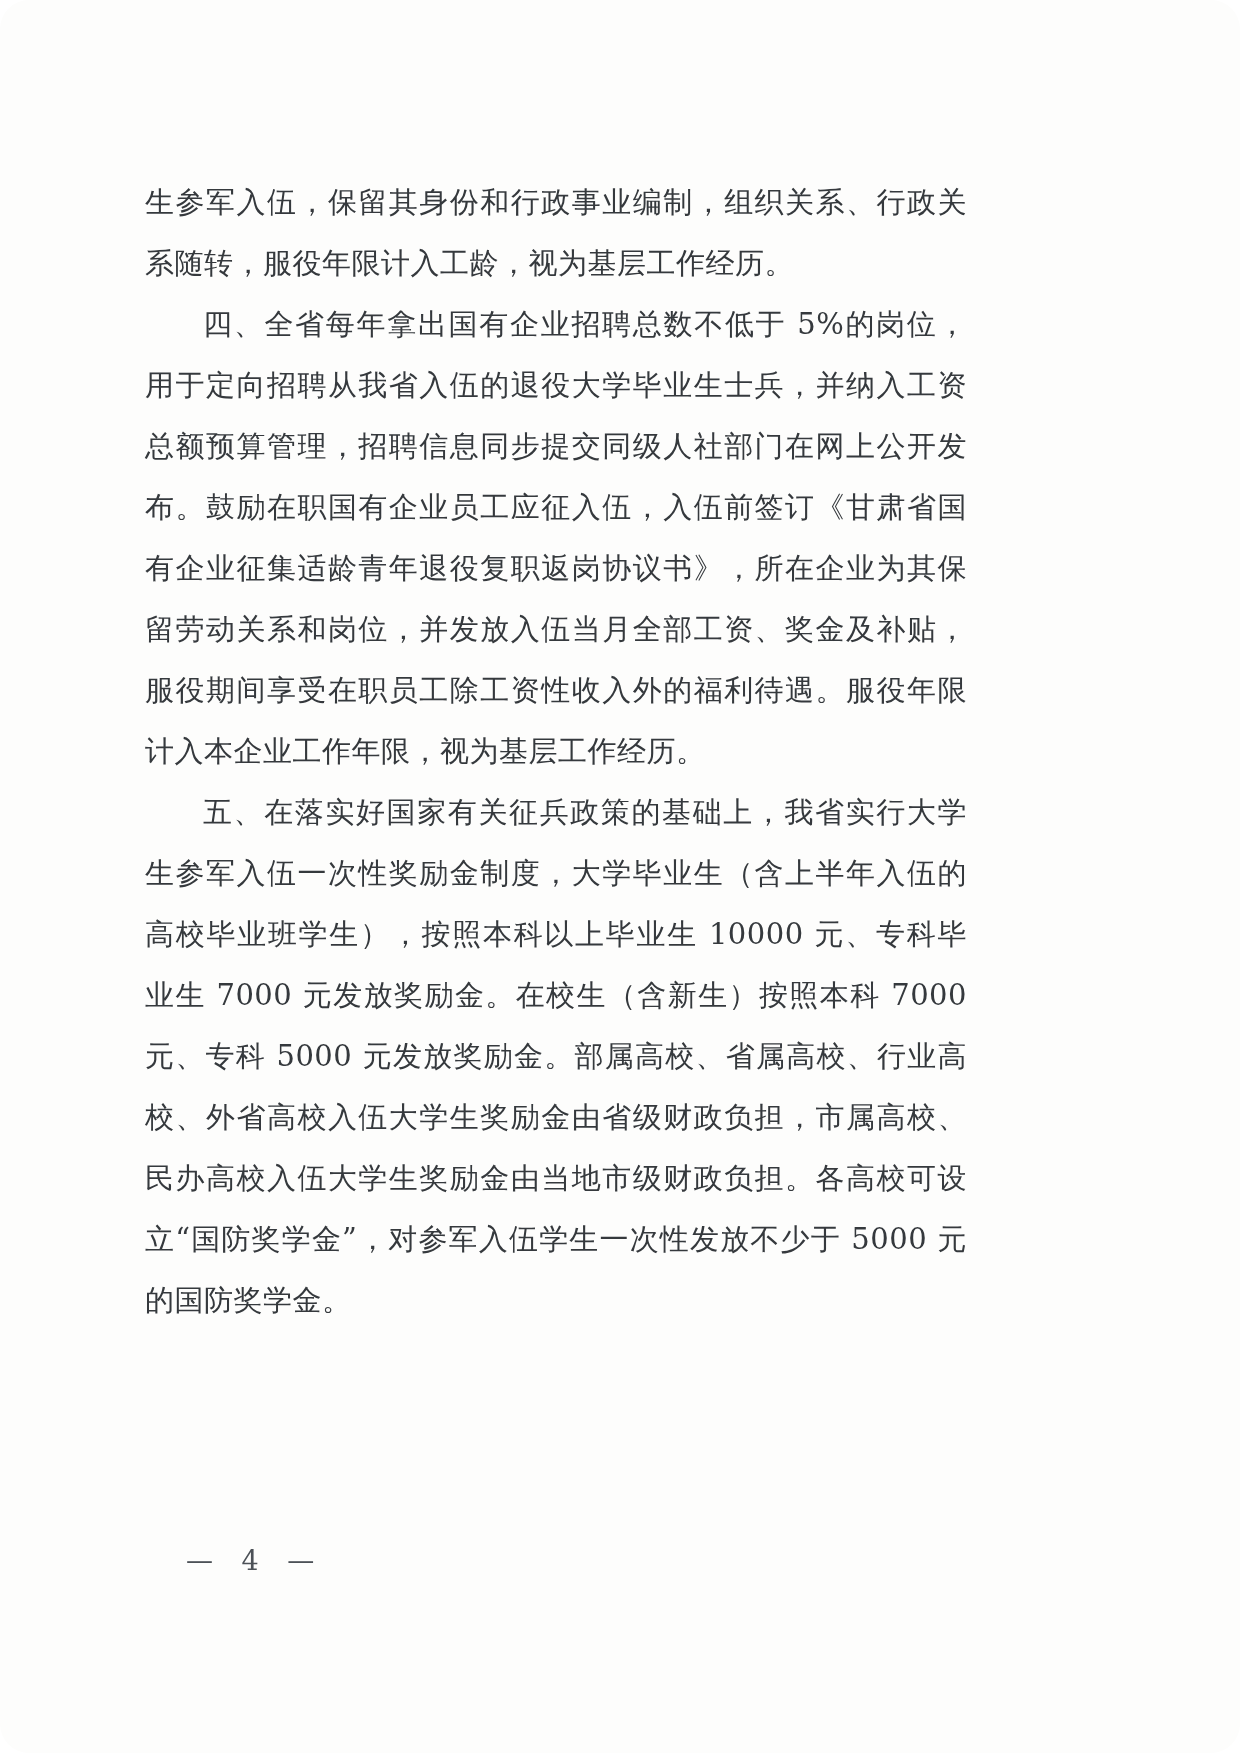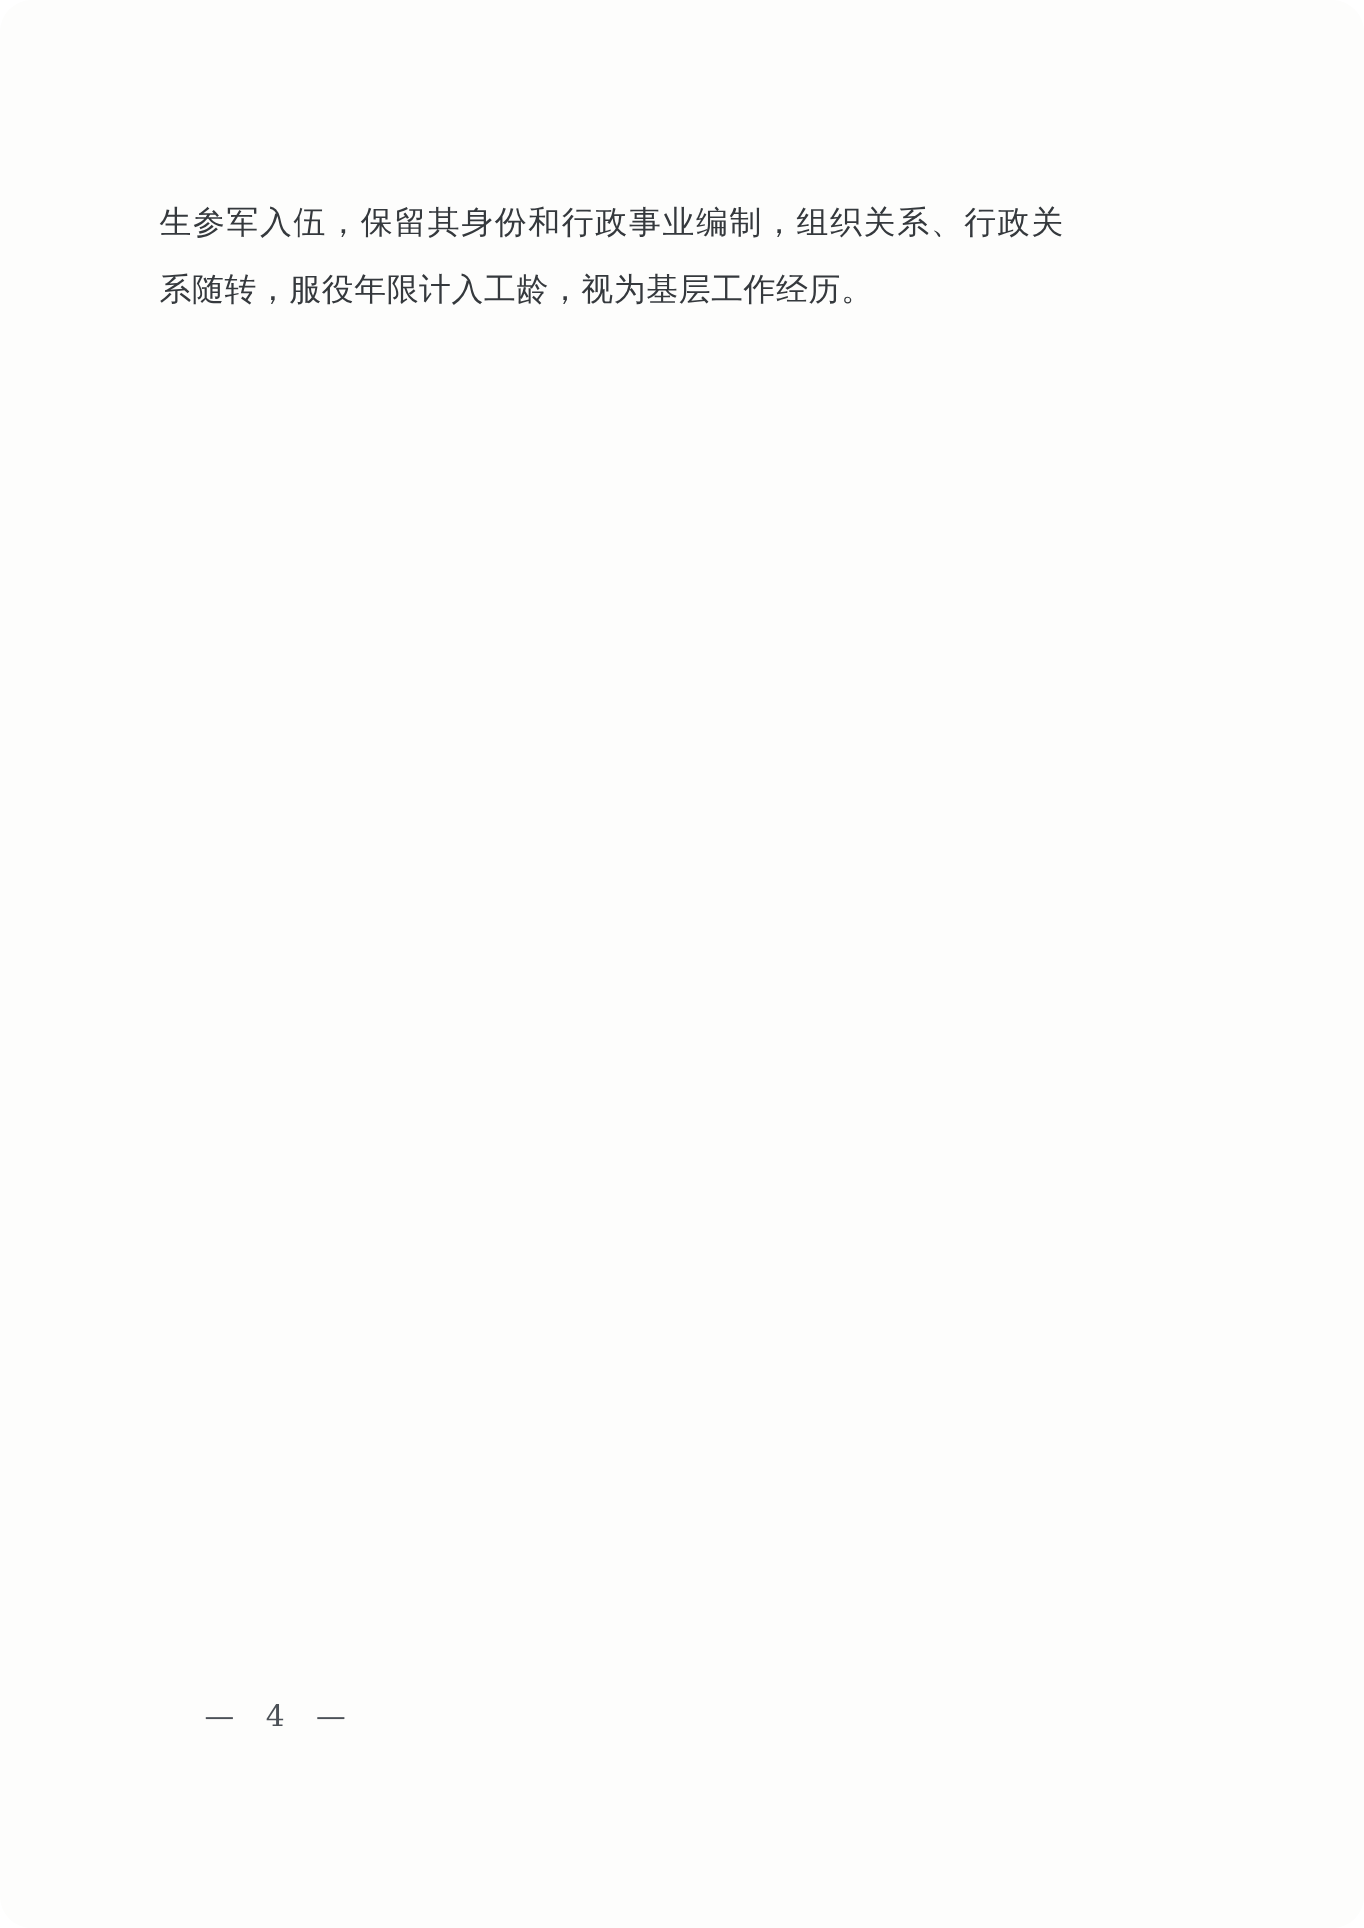--- a/index.html
+++ b/index.html
@@ -51,15 +51,17 @@
     word-spacing: 16px;
     letter-spacing: 2px;
   }
 </style>
 </head>
 <body>
 
 <div class="page">
   <div class="content">
     <p>生参军入伍，保留其身份和行政事业编制，组织关系、行政关系随转，服役年限计入工龄，视为基层工作经历。</p>
+    <p class="indent">四、全省每年拿出国有企业招聘总数不低于 5%的岗位，用于定向招聘从我省入伍的退役大学毕业生士兵，并纳入工资总额预算管理，招聘信息同步提交同级人社部门在网上公开发布。鼓励在职国有企业员工应征入伍，入伍前签订《甘肃省国有企业征集适龄青年退役复职返岗协议书》，所在企业为其保留劳动关系和岗位，并发放入伍当月全部工资、奖金及补贴，服役期间享受在职员工除工资性收入外的福利待遇。服役年限计入本企业工作年限，视为基层工作经历。</p>
+    <p class="indent">五、在落实好国家有关征兵政策的基础上，我省实行大学生参军入伍一次性奖励金制度，大学毕业生（含上半年入伍的高校毕业班学生），按照本科以上毕业生 10000 元、专科毕业生 7000 元发放奖励金。在校生（含新生）按照本科 7000 元、专科 5000 元发放奖励金。部属高校、省属高校、行业高校、外省高校入伍大学生奖励金由省级财政负担，市属高校、民办高校入伍大学生奖励金由当地市级财政负担。各高校可设立“国防奖学金”，对参军入伍学生一次性发放不少于 5000 元的国防奖学金。</p>
   </div>
   <div class="footer">— 4 —</div>
 </div>
 
 </body></html>

